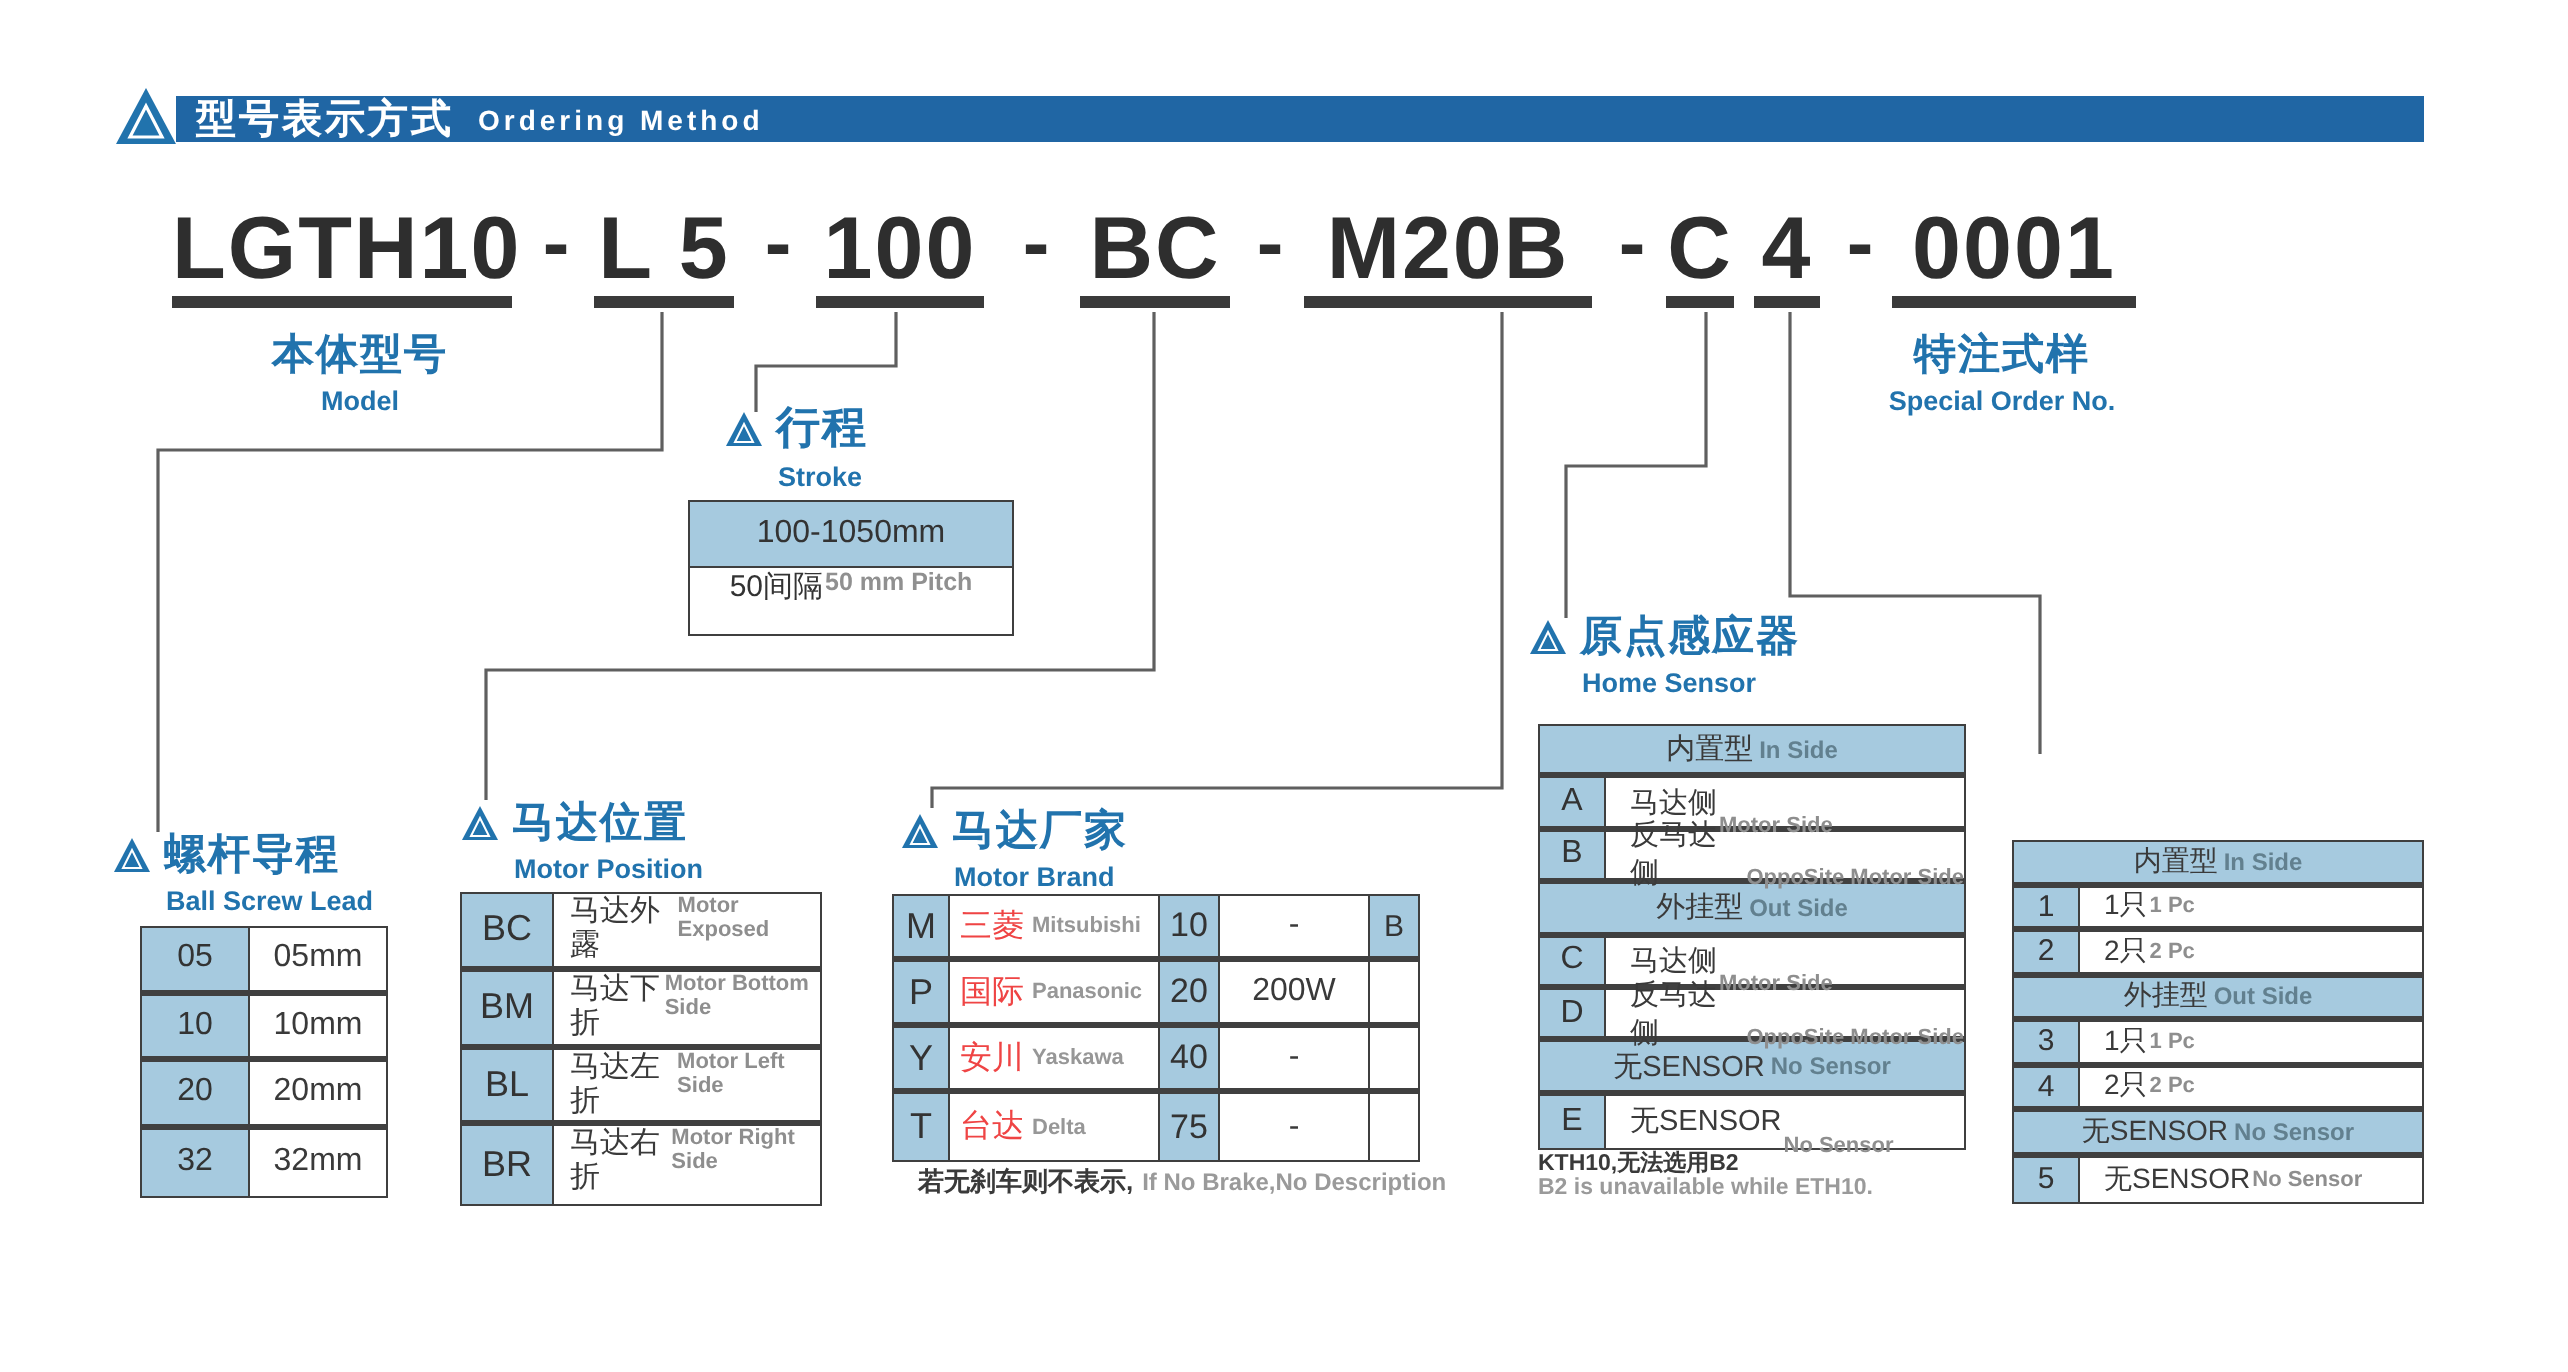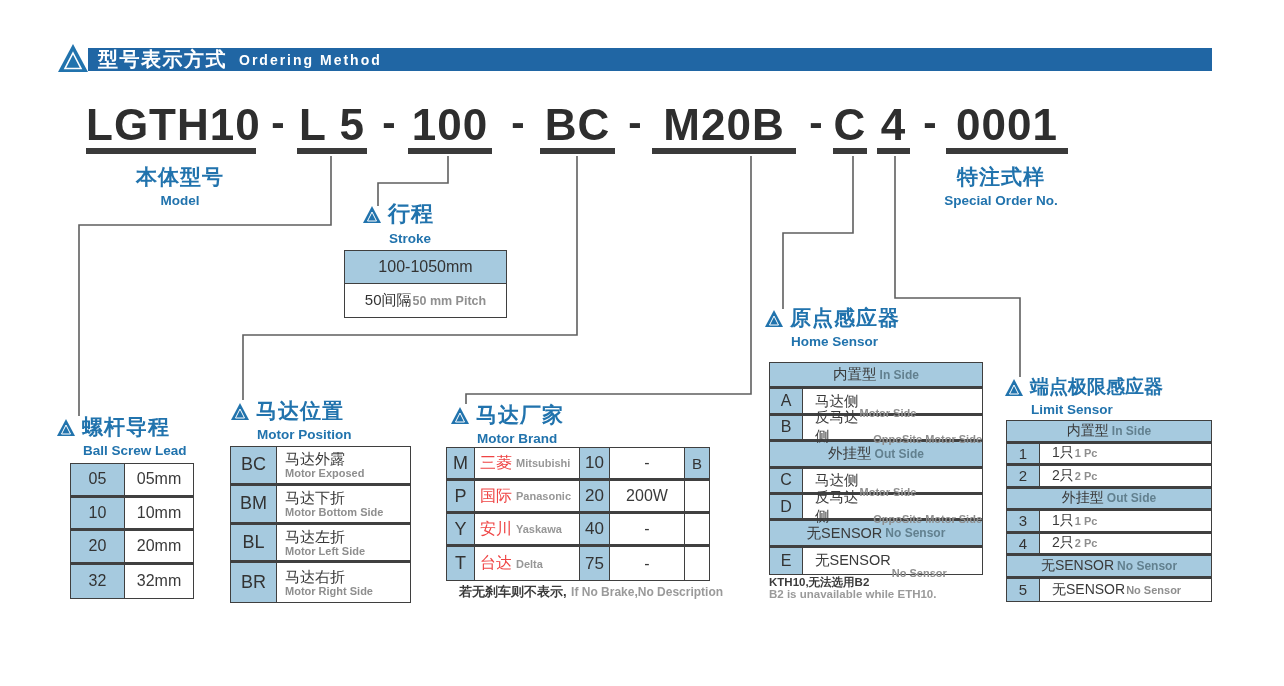--- a/index.html
+++ b/index.html
@@ -32,42 +32,42 @@
   .dlabel .en{font-size:13.5px;font-weight:bold;margin-top:2px;white-space:nowrap;}
   .dlabel .en.offset{margin-left:27px;}
   .dlabel.center{text-align:center;}
   .dlabel.center .row1{justify-content:center;}
   .tri{display:inline-flex;width:20px;height:19px;flex:0 0 auto;}
 
   
   .stroke-box{position:absolute;left:344px;top:250px;width:161px;border:1px solid #3f3f3f;background:#fff;}
   .sb-head{height:32px;background:#a6cadf;border-bottom:1px solid #3f3f3f;display:flex;align-items:center;
     justify-content:center;font-size:16px;color:#333;font-weight:normal;}
-  .sb-body{height:33px;display:flex;align-items:center;justify-content:center;gap:1px;}
+  .sb-body{height:33px;display:flex;align-items:flex-start;justify-content:center;gap:1px;}
   .sb-body .zh{font-size:15px;color:#333;}
   .sb-body .gray{font-size:12.5px;color:#909090;font-weight:bold;}
 
   
   .tbl{position:absolute;border:1px solid #3f3f3f;box-sizing:border-box;background:#fff;}
   .trow{display:flex;border-bottom:3px solid #404040;box-sizing:border-box;align-items:stretch;}
   .trow:last-child{border-bottom:none;}
   .cell{box-sizing:border-box;display:flex;align-items:center;}
   .cell + .cell{border-left:1px solid #3f3f3f;}
   .blue{background:#a6cadf;}
   .ccode{justify-content:center;color:#333;}
 
   #ball-screw-table{left:70px;top:463px;width:124px;}
   #ball-screw-table .trow{height:33.5px;}
   #ball-screw-table .ccode{width:53px;font-size:16px;}
   #ball-screw-table .cval{flex:1;justify-content:center;font-size:16px;color:#3a3a3a;}
 
   #motor-position-table{left:230px;top:446px;width:181px;}
   #motor-position-table .trow{height:38.8px;}
   #motor-position-table .ccode{width:45px;font-size:18px;}
-  #motor-position-table .cdesc{flex:1;flex-direction:column;align-items:flex-start;justify-content:center;padding-left:8px;}
+  #motor-position-table .cdesc{flex:1;flex-direction:row;align-items:flex-start;justify-content:center;padding-left:8px;}
   #motor-position-table .dzh{font-size:15px;color:#3a3a3a;line-height:17px;}
   #motor-position-table .den{font-size:11px;color:#8e8e8e;font-weight:bold;line-height:12px;}
 
   #motor-brand-table{left:446px;top:447px;width:264px;}
   #motor-brand-table .trow{height:33px;}
   #motor-brand-table .ccode{width:27px;font-size:18px;}
   #motor-brand-table .cbrand{width:105px;padding-left:5px;align-items:baseline;gap:4px;
     align-items:center;}
   #motor-brand-table .bzh{font-size:16px;color:#ef4444;}
   #motor-brand-table .ben{font-size:11px;color:#979797;font-weight:bold;}
@@ -220,32 +220,20 @@
         <svg width="20" height="19" viewBox="0 0 20 19">
             <polygon points="10,1 19,18 1,18" fill="#2173ad"></polygon>
             <polygon points="10,7 14.5,16 5.5,16" fill="none" stroke="#fff" stroke-width="1"></polygon>
           </svg>
       </span>
       <span class="zh">原点感应器</span>
     </div>
     <div class="en offset">Home Sensor</div>
   </div>
 
-  <div class="dlabel small" style="left:1004px;top:374px;">
-    <div class="row1">
-      <span class="tri">
-        <svg width="20" height="19" viewBox="0 0 20 19">
-            <polygon points="10,1 19,18 1,18" fill="#2173ad"></polygon>
-            <polygon points="10,7 14.5,16 5.5,16" fill="none" stroke="#fff" stroke-width="1"></polygon>
-          </svg>
-      </span>
-      <span class="zh">端点极限感应器</span>
-    </div>
-    <div class="en offset">Limit Sensor</div>
-  </div>
 
   <div class="stroke-box">
     <div class="sb-head">100-1050mm</div>
     <div class="sb-body">
       <span class="zh">50间隔</span>
       <span class="gray">50 mm Pitch</span>
     </div>
   </div>
 
   <div class="tbl" id="ball-screw-table">

